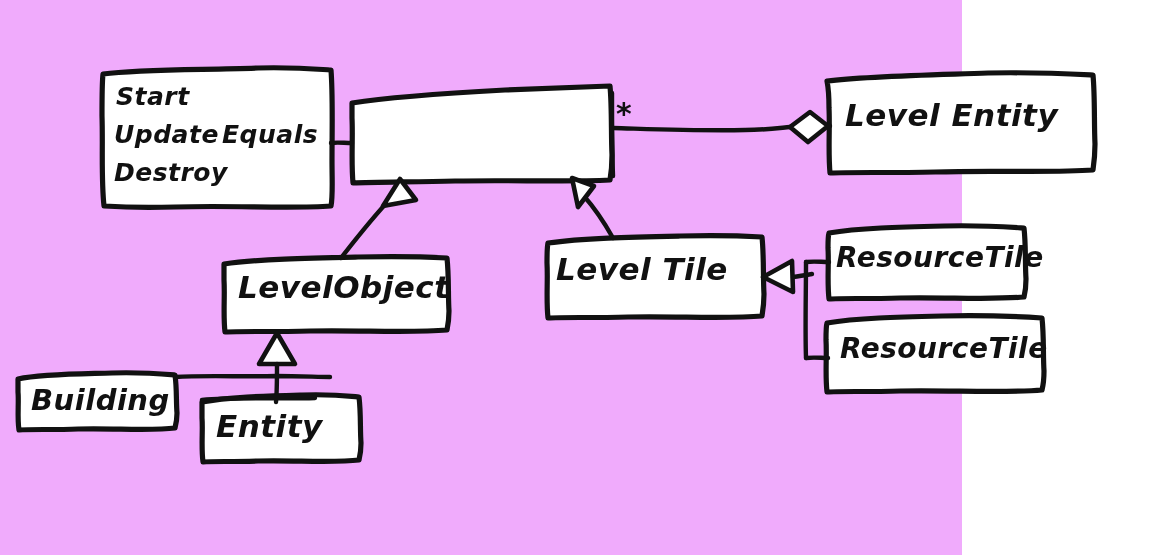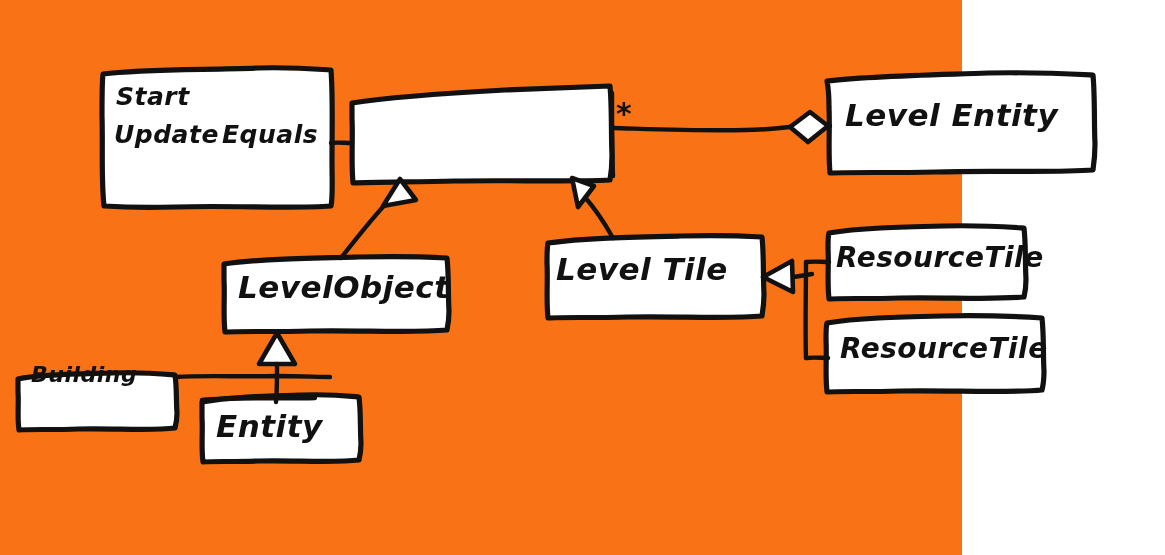--- a/index.html
+++ b/index.html
@@ -10,21 +10,21 @@
   body {
     width: 1165px;
     height: 555px;
     font-family: "DejaVu Sans", sans-serif;
     overflow: hidden;
   }
   #diagram-root {
     position: relative;
     width: 962px;
     height: 555px;
-    background: #f97316;
+    background: #f0abfc;
   }
   svg#uml-canvas {
     position: absolute;
     top: 0;
     left: 0;
     width: 1165px;
     height: 555px;
   }
   .sketch-stroke {
     fill: none;
@@ -154,31 +154,32 @@
     <path class="sketch-stroke connector" d="M806,262 C814,261 821,262 829,262"></path>
     <path class="sketch-stroke connector" d="M806,358 C814,357 821,358 828,358"></path>
 
   </svg>
 
   <div class="node-label handwriting method-line methods-col-left" style="left:116px; top:84px;">Start</div>
   <div class="node-label handwriting method-line methods-col-right" style="left:222px; top:84px;">Equals</div>
 
   <div class="node-label handwriting method-line methods-col-left" style="left:114px; top:122px;">Update</div>
 
+  <div class="node-label handwriting method-line methods-col-left" style="left:114px; top:160px;">Destroy</div>
 
 
   <div class="node-label multiplicity" style="left:616px; top:96px;">*</div>
 
   <div class="node-label handwriting class-name" style="left:845px; top:100px;">Level Entity</div>
 
   <div class="node-label handwriting class-name" style="left:238px; top:272px;">LevelObject</div>
 
   <div class="node-label handwriting class-name" style="left:556px; top:254px;">Level Tile</div>
 
   <div class="node-label handwriting class-name" style="left:836px; top:244px; font-size:28px;">ResourceTile</div>
 
   <div class="node-label handwriting class-name" style="left:840px; top:335px; font-size:28px;">ResourceTile</div>
 
-  <div class="node-label handwriting class-name" style="left:31px; top:364px; font-size:22px;font-style:italic;">Building</div>
+  <div class="node-label handwriting class-name" style="left:31px; top:386px; font-size:29px;font-style:italic;">Building</div>
 
   <div class="node-label handwriting class-name" style="left:216px; top:411px;">Entity</div>
 
 </div>
 
 </body></html>

